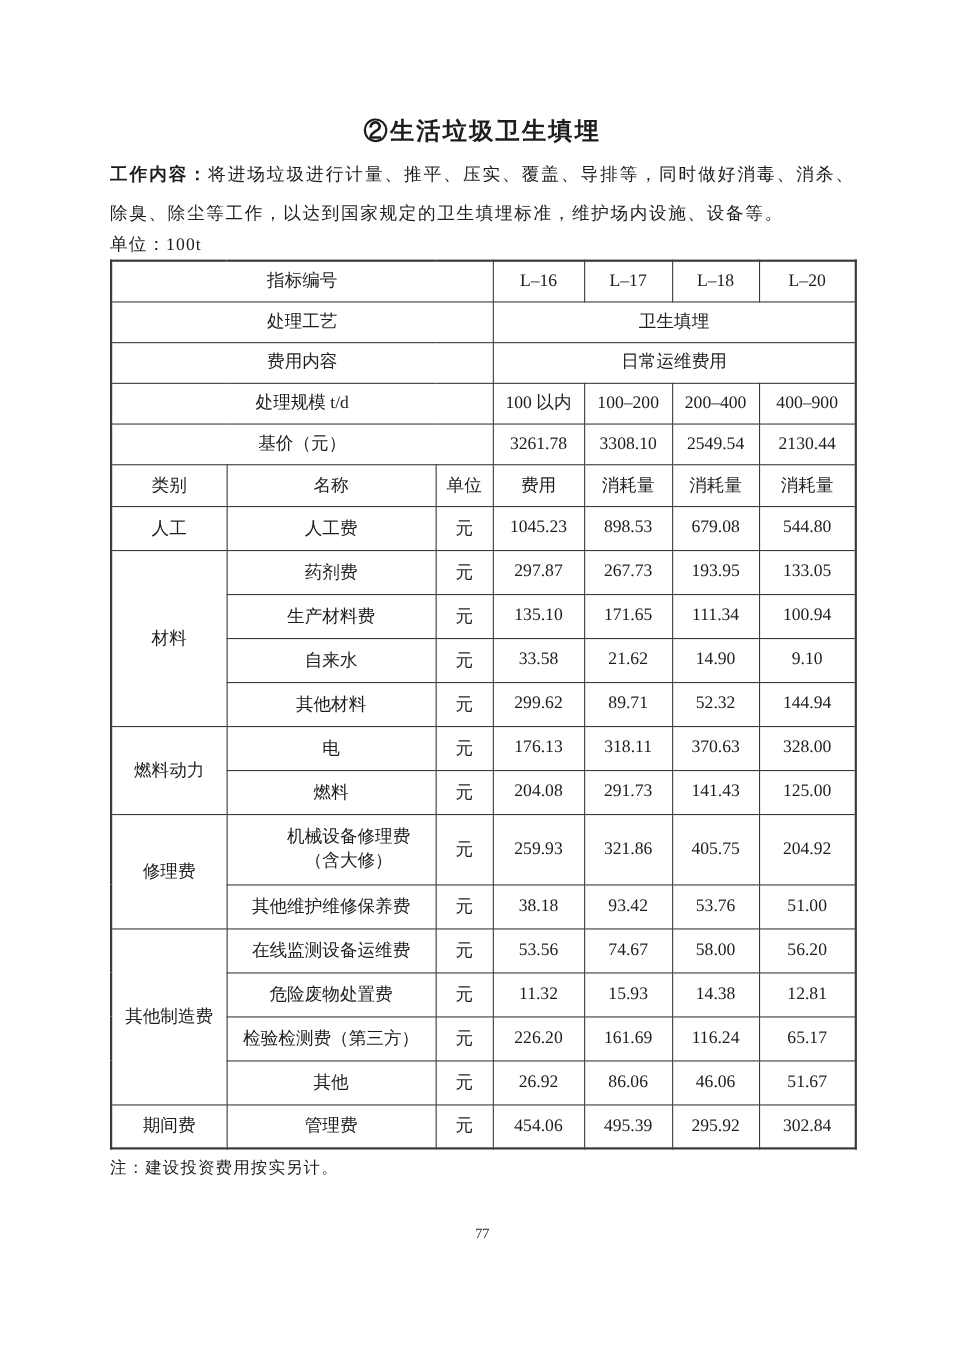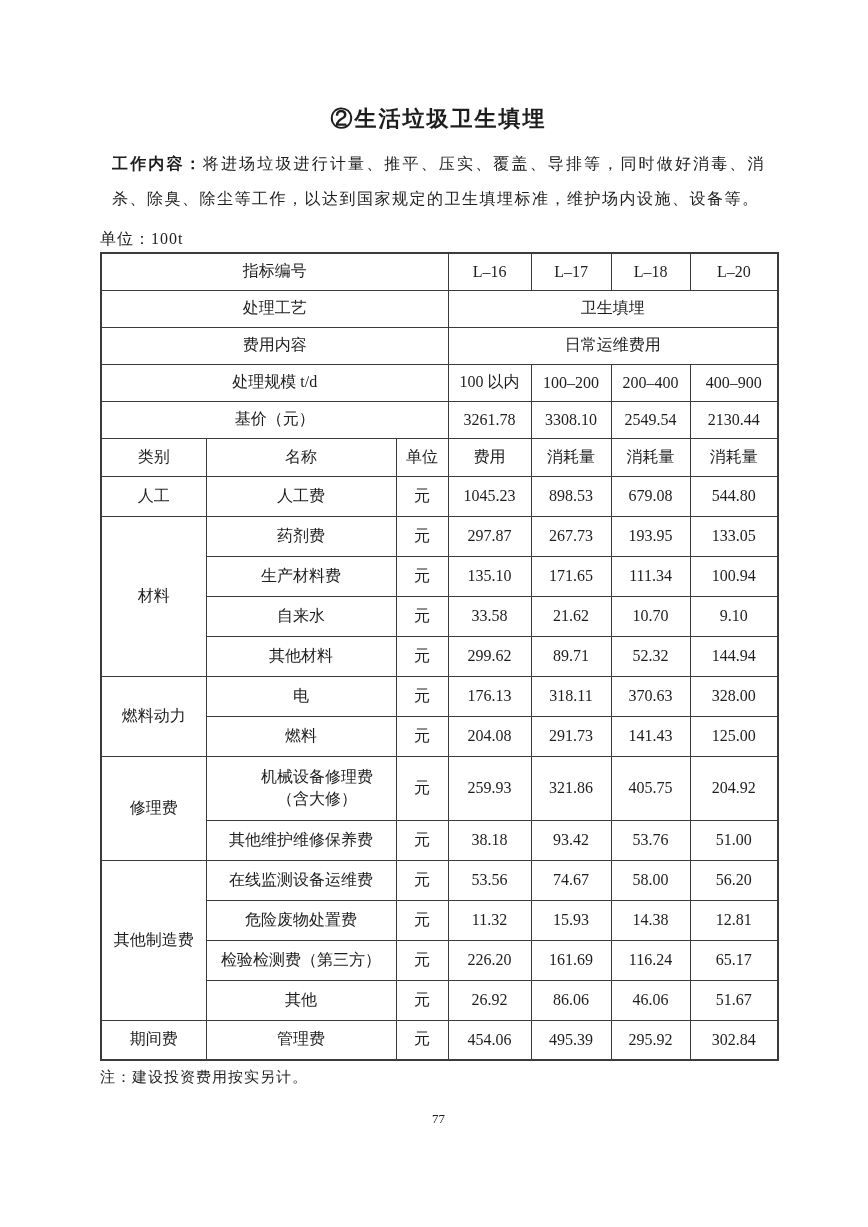--- a/index.html
+++ b/index.html
@@ -12,21 +12,21 @@
   }
   .page { padding: 104px 91px 0 100px; }
   .title {
     margin: 0 0 8px 0;
     font-size: 22px;
     font-weight: bold;
     text-align: center;
     letter-spacing: 2px;
   }
   .work {
-    margin: 12px;
+    margin: 0;
     font-size: 16px;
     line-height: 35px;
     text-align: justify;
     letter-spacing: 1.5px;
   }
   .work .work-lbl { font-weight: bold; }
   .unit-line {
     text-align: left;
     font-size: 16px;
     line-height: 22px;
@@ -52,21 +52,21 @@
   tr.dr  { height: 40px; }
   tr.tall{ height: 64px; }
   .bold  { font-weight: normal; }
   .name-line { display: block; line-height: 22px; margin-left: 32px; }
   .footnote {
     margin: 7px 0 0 0;
     font-size: 15px;
     letter-spacing: 1px;
   }
   .pageno {
-    margin-top: 24px;
+    margin-top: 42px;
     text-align: center;
     font-size: 13px;
   }
 </style>
 </head>
 <body>
 
 <div class="page">
 
   <h1 class="title">②生活垃圾卫生填埋</h1>
@@ -151,21 +151,21 @@
         <td>135.10</td>
         <td>171.65</td>
         <td>111.34</td>
         <td>100.94</td>
       </tr>
       <tr class="dr">
         <td>自来水</td>
         <td>元</td>
         <td>33.58</td>
         <td>21.62</td>
-        <td>10.70</td>
+        <td>14.90</td>
         <td>9.10</td>
       </tr>
       <tr class="dr">
         <td>其他材料</td>
         <td>元</td>
         <td>299.62</td>
         <td>89.71</td>
         <td>52.32</td>
         <td>144.94</td>
       </tr>

